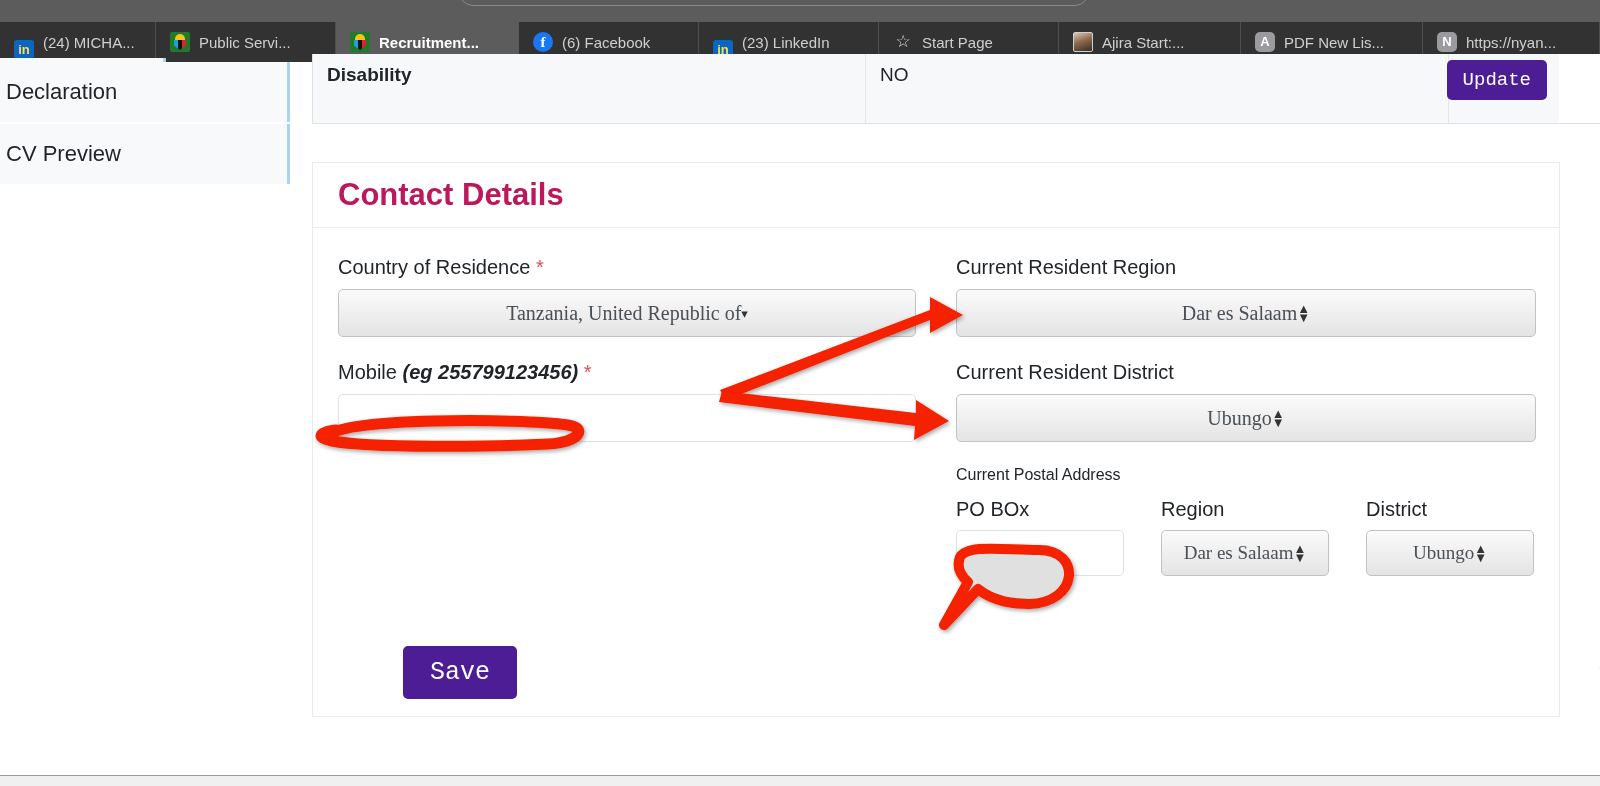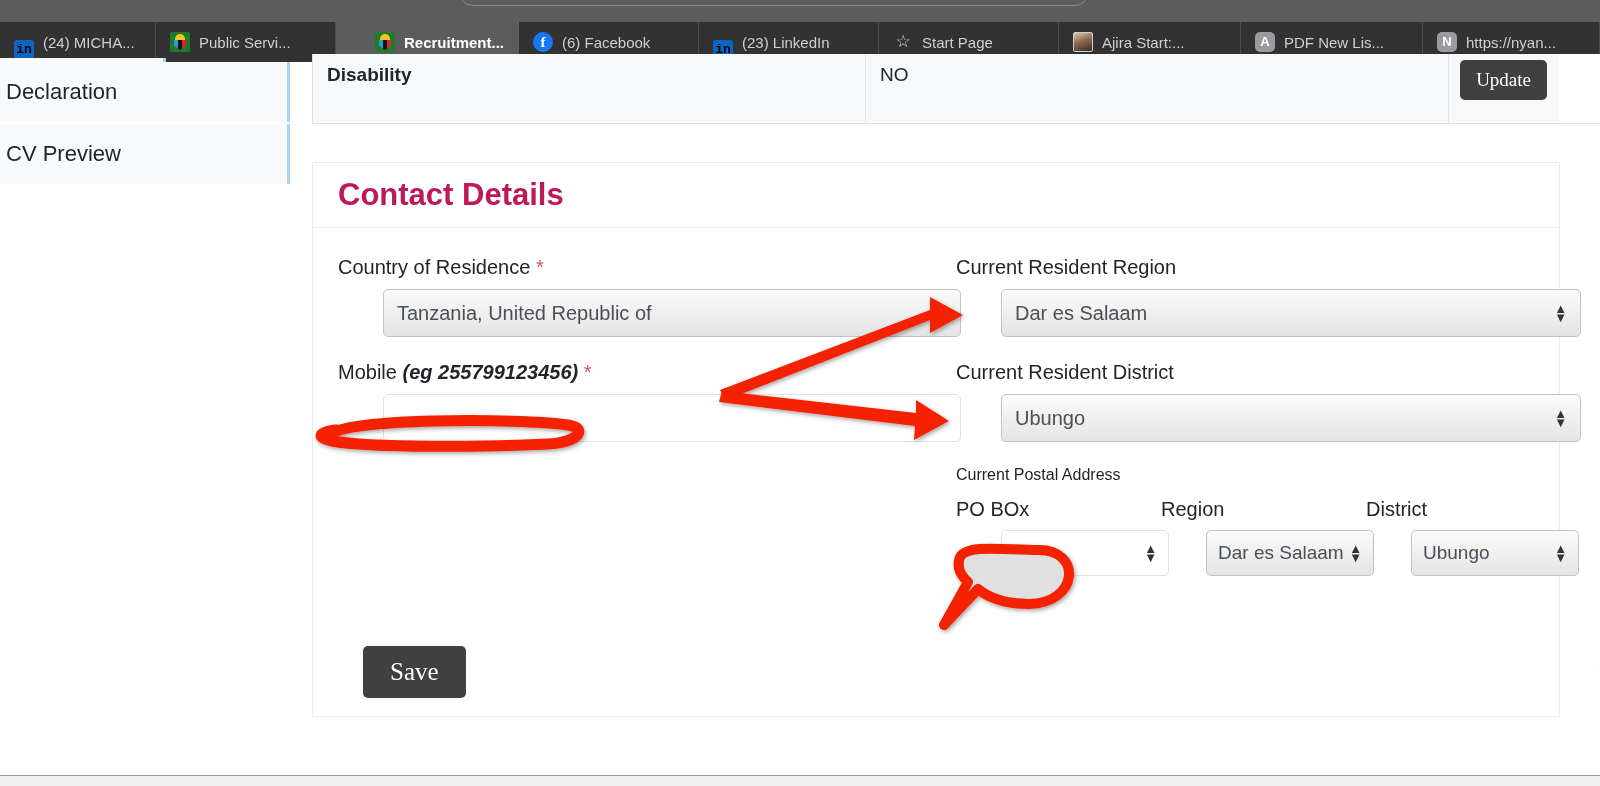--- a/index.html
+++ b/index.html
@@ -23,22 +23,22 @@
   .tab {
     display: flex; align-items: center; gap: 9px;
     padding: 0 14px; height: 40px; min-width: 0;
     border-right: 1px solid #4e4e4e;
     color: #cfcfcf; font-size: 15px; white-space: nowrap;
     background: #323232; cursor: default;
   }
   .tab.active { background: #5c5c5c; color: #ffffff; font-weight: bold; border-right-color: #5c5c5c; }
   .tab-title { overflow: hidden; text-overflow: ellipsis; }
   .favicon { width: 20px; height: 20px; flex: none; display: block; border-radius: 2px; }
-  .fav-li { background: #0a66c2; color: #000000; font-size: 13px; font-weight: bold;
-            font-family: Liberation Mono, monospace; text-align: center; line-height: 20px; border-radius: 3px; margin-top: 15px; }
+  .fav-li { background: #0a66c2; color: #fde047; font-size: 13px; font-weight: bold;
+            font-family: Liberation Sans, sans-serif; text-align: center; line-height: 20px; border-radius: 3px; margin-top: 15px; }
   .fav-fb { background: #1877f2; border-radius: 50%; color: #fff; font-size: 15px; font-weight: bold;
             font-family: "Liberation Serif", serif; text-align: center; line-height: 20px; }
   .fav-letter { background: #9b9b9f; color: #fff; font-size: 13px; font-weight: bold;
                 text-align: center; line-height: 20px; border-radius: 5px; }
   .fav-star { color: #d8d8d8; font-size: 17px; line-height: 20px; text-align: center; background: none; }
   .fav-photo { background: linear-gradient(160deg,#d8c9b8 0%,#8e6a4e 45%,#3a2b22 100%);
                border: 1px solid #cfcfcf; }
   .fav-emblem { background: #1f7a2e; border-radius: 2px; position: relative; overflow: hidden; }
   .fav-emblem::before { content: ""; position: absolute; left: 5px; top: 2px; width: 10px; height: 6px;
                         background: #f5c518; border-radius: 5px 5px 0 0; }
@@ -65,47 +65,47 @@
   
   #table-card { position: absolute; left: 0; top: -8px; width: 1500px; height: 70px; background: #fff;
                 border-left: 1px solid #dee2e6; border-right: 1px solid #dee2e6; border-bottom: 1px solid #dee2e6; }
   #table-row { display: flex; height: 100%; }
   .tcell { background: #f7f8fa; border-right: 1px solid #e3e6ea; display: flex; align-items: flex-start; padding: 10px 14px; }
   #tcell-label { width: 553px; font-size: 19px; font-weight: bold; color: #212529; }
   #tcell-value { width: 583px; font-size: 19px; color: #212529; }
   #tcell-action { width: 110px; background: #f7f8fa; display: flex; align-items: flex-start; justify-content: flex-end; padding: 6px 12px 0 0; border-right: none; }
 
   .btn-primary {
-    background: #404040; color: #ffffff; border: none; border-radius: 5px;
-    font-family: Liberation Serif, serif; cursor: pointer;
+    background: #4c1d95; color: #ffffff; border: none; border-radius: 5px;
+    font-family: Liberation Mono, monospace; cursor: pointer; margin-left: 40px;
   }
   #update-button { font-size: 19px; padding: 9px 16px; }
 
   
   #contact-card { position: absolute; left: 0; top: 100px; width: 1248px; height: 555px;
                   background: #ffffff; border: 1px solid #e9ecef; }
   #contact-header { height: 65px; display: flex; align-items: center; padding-left: 25px; border-bottom: 1px solid #eceff1; }
   #contact-title { font-size: 31px; color: #be185d; }
 
   #form-area { position: relative; padding: 30px 25px 0 25px; }
   .col-left { position: absolute; left: 25px; top: 28px; width: 578px; }
   .col-right { position: absolute; left: 643px; top: 28px; width: 580px; }
 
   .field { margin-bottom: 24px; }
   .label { font-size: 20px; color: #212529; margin-bottom: 10px; display: block; }
   .label .req { color: #d9534f; }
   .label em { font-style: italic; font-weight: bold; }
 
   .sel, .txt {
     width: 100%; height: 48px; font-size: 20px; color: #495057;
-    font-family: Liberation Sans, sans-serif;
+    font-family: Liberation Serif, serif;
     border: 1px solid #bfc3c7; border-radius: 5px; padding: 0 13px;
     background: linear-gradient(180deg,#fbfbfb 0%,#e4e4e4 100%);
     -webkit-appearance: none; appearance: none;
-    display: flex; align-items: center; justify-content: space-between; margin-left: 45px;
+    display: flex; align-items: center; justify-content: center;
   }
   .txt { background: #ffffff; border: 1px solid #dfe2e5; }
   .spin { color: #333; font-size: 13px; line-height: 10px; text-align: center; flex: none; }
   .spin div { line-height: 9px; }
 
   #postal-label { font-size: 16px; color: #212529; margin-bottom: 14px; }
   #postal-row { display: flex; gap: 37px; }
   .postal-col { width: 168px; }
   .postal-col .label { font-size: 20px; margin-bottom: 9px; }
   .postal-col .sel, .postal-col .txt { height: 46px; font-size: 19px; padding: 0 11px; }
@@ -123,21 +123,21 @@
   <div id="omnibox-remnant"></div>
   <div id="tabstrip">
       <div class="tab" style="width: 156px;">
         <span class="favicon fav-li">in</span>
         <span class="tab-title">(24) MICHA...</span>
       </div>
       <div class="tab" style="width: 180px;">
         <span class="favicon fav-emblem"></span>
         <span class="tab-title">Public Servi...</span>
       </div>
-      <div class="tab active" style="width: 183px; justify-content: flex-end;">
+      <div class="tab active" style="width: 183px;">
         <span class="favicon fav-emblem"></span>
         <span class="tab-title">Recruitment...</span>
       </div>
       <div class="tab" style="width: 180px;">
         <span class="favicon fav-fb">f</span>
         <span class="tab-title">(6) Facebook</span>
       </div>
       <div class="tab" style="width: 180px;">
         <span class="favicon fav-li">in</span>
         <span class="tab-title">(23) LinkedIn</span>

